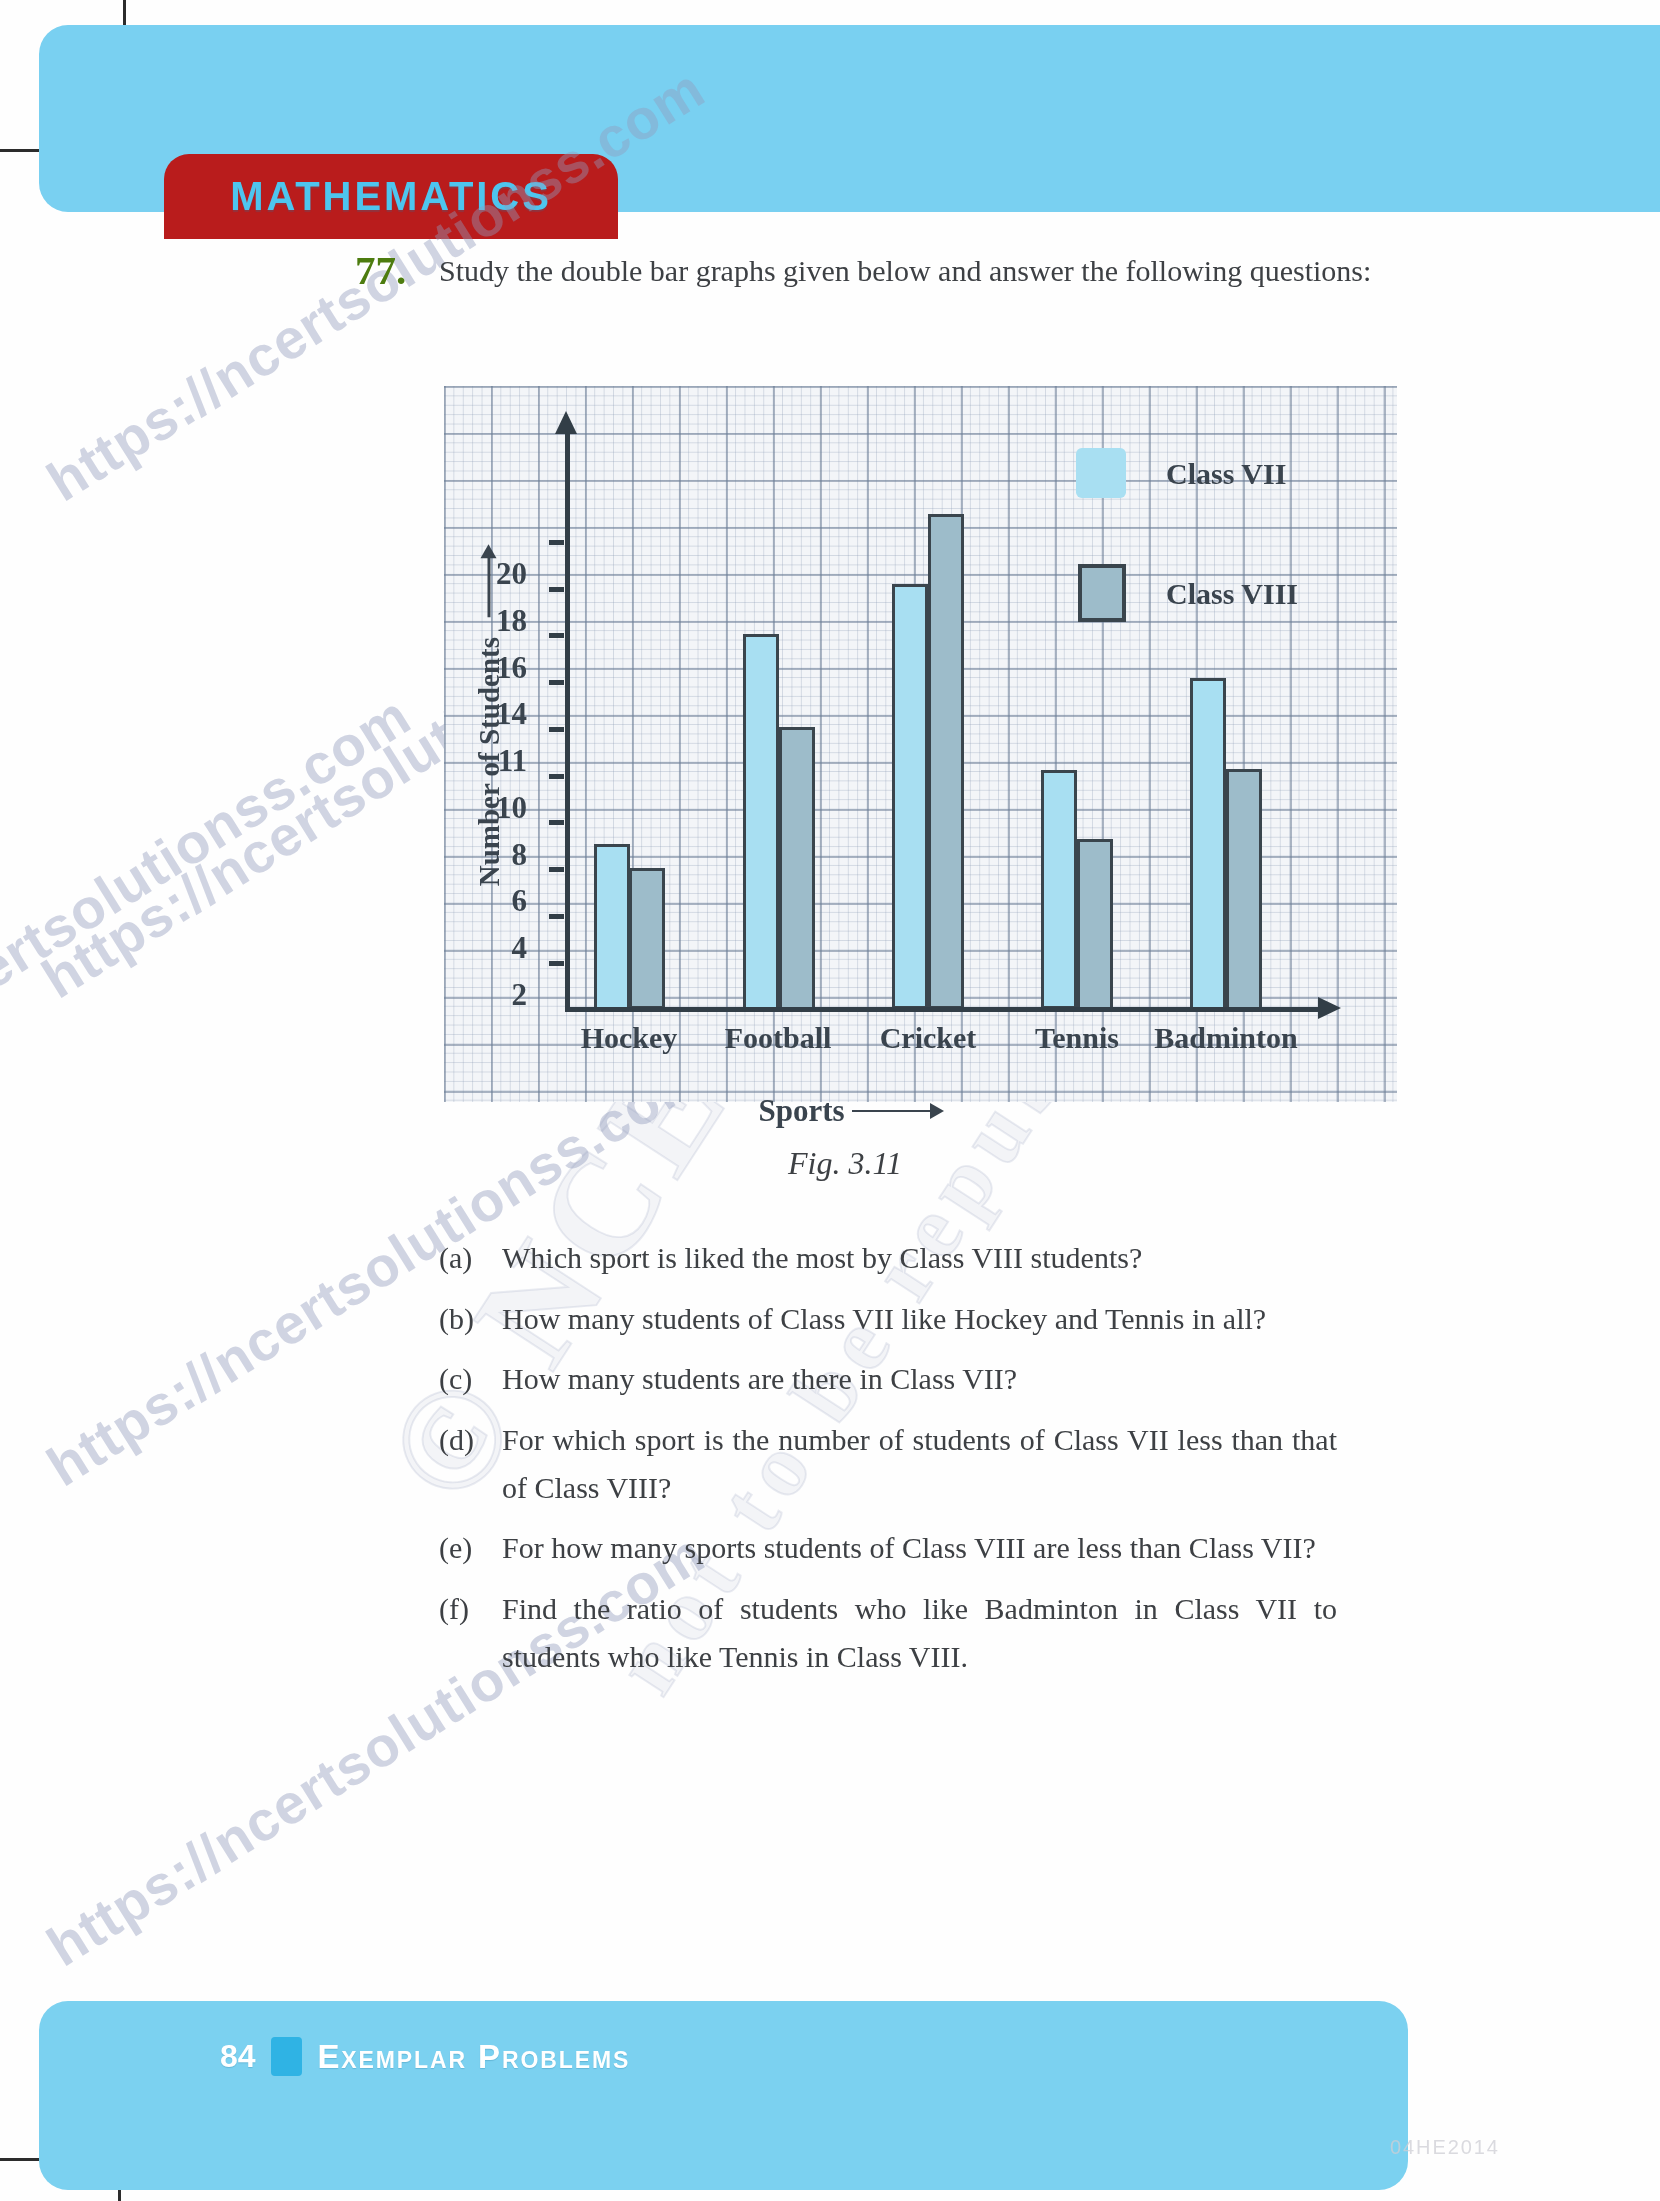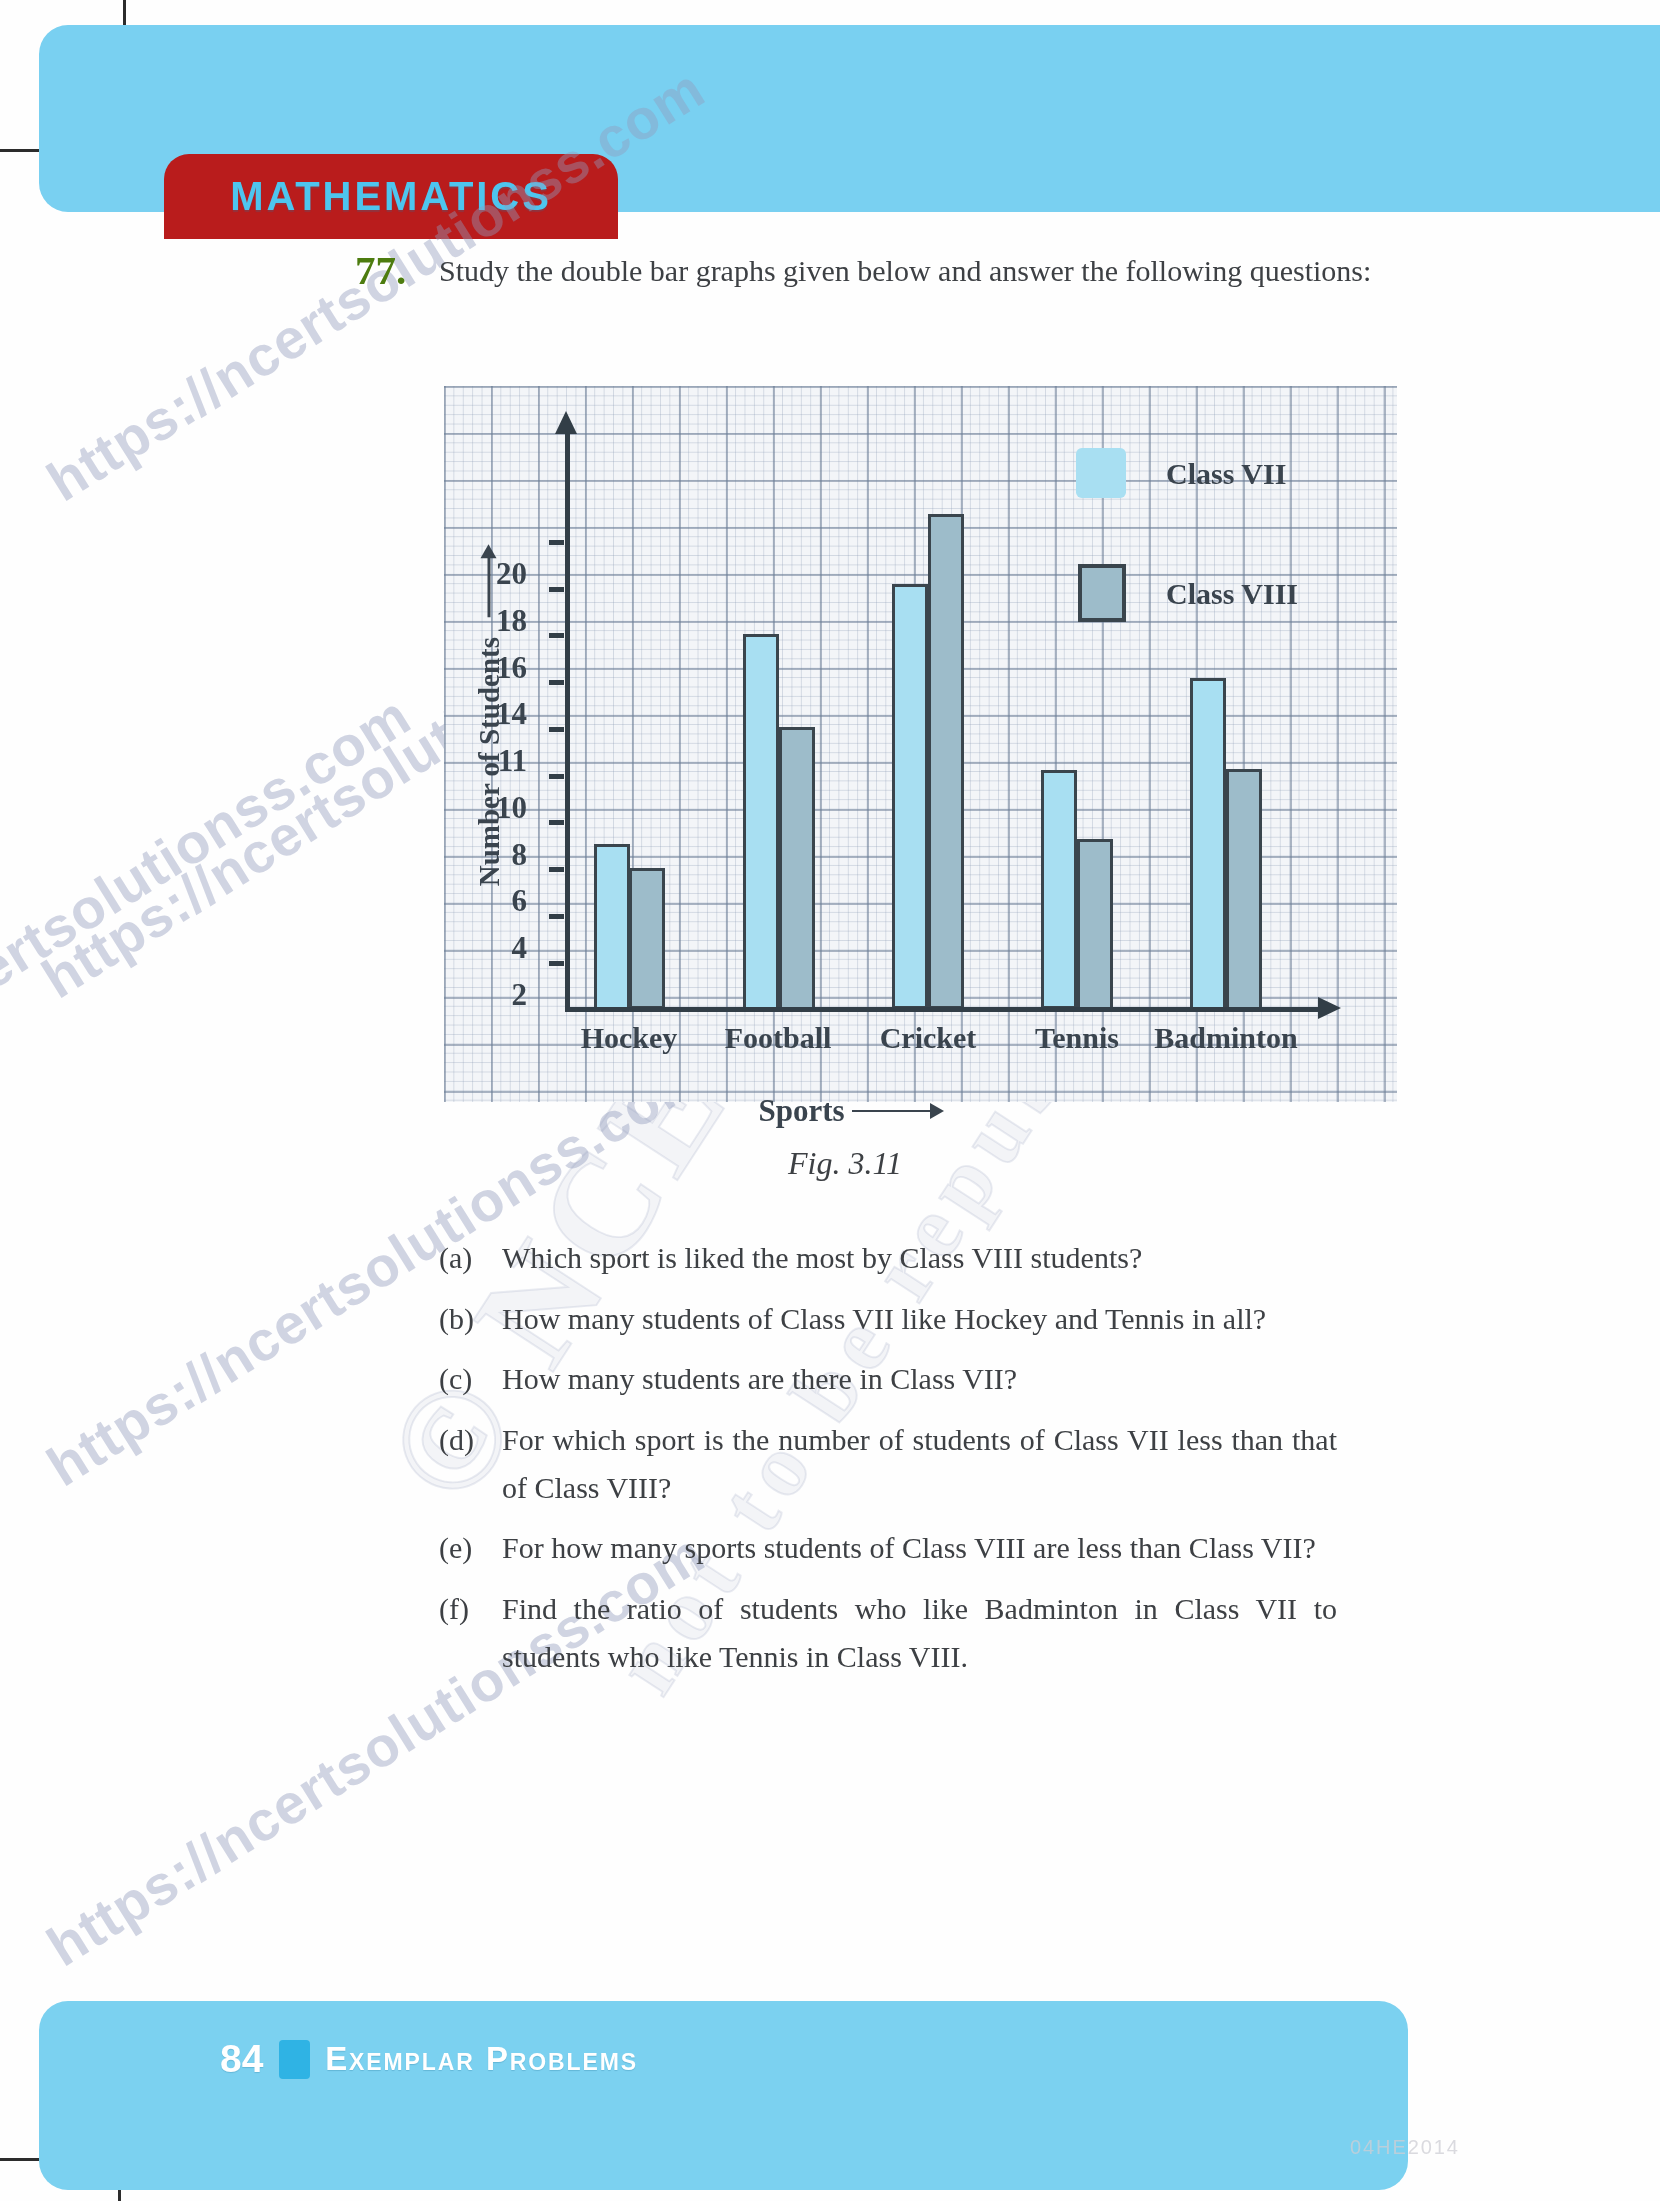--- a/index.html
+++ b/index.html
@@ -142,28 +142,28 @@
 
   
   .band-bottom {
     position:absolute; left:39px; top:2001px; width:1369px; height:189px;
     background:#7bd1f0; border-radius:29px;
   }
   .footer-row {
     position:absolute; left:220px; top:2037px; display:flex; align-items:center; gap:15.4px;
     font-family:"Liberation Sans","DejaVu Sans",sans-serif; color:#ffffff;
   }
-  .footer-page { font-size:39px; font-weight:bold; text-shadow:0 1px 1px rgba(0,80,120,0.2); }
+  .footer-page { font-size:32px; font-weight:bold; text-shadow:0 1px 1px rgba(0,80,120,0.2); }
   .footer-square { width:31px; height:39px; background:#2fb3e4; border-radius:3.9px; }
   .footer-title {
     font-variant:small-caps; font-weight:bold; font-size:33px; letter-spacing:1.9px;
     text-shadow:0 1px 1px rgba(0,80,120,0.2);
   }
   .print-code {
-    position:absolute; left:1350px; top:2136px; font-size:20px;
+    position:absolute; left:1390px; top:2136px; font-size:20px;
     font-family:"Liberation Sans","DejaVu Sans",sans-serif;
     color:rgba(205,206,212,0.75); letter-spacing:1.9px;
   }
 </style>
 </head>
 <body>
 
 <div class="page">
 
   <div class="crop v1"></div>

